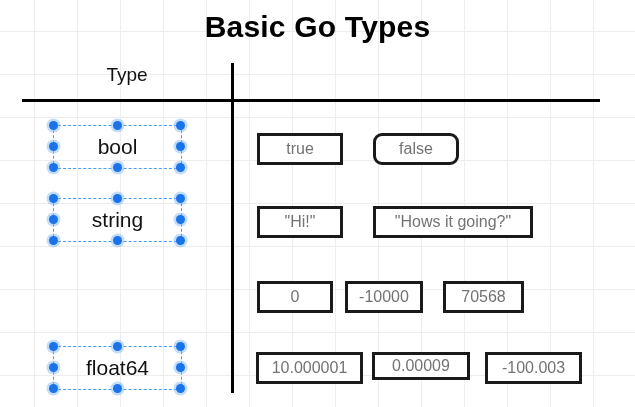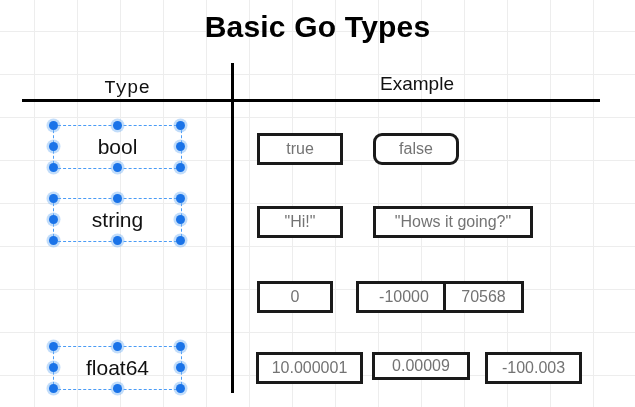--- a/index.html
+++ b/index.html
@@ -38,21 +38,21 @@
     letter-spacing: 0.2px;
   }
 
   
   .col-header {
     position: absolute;
     font-size: 19px;
     color: #111111;
     text-align: center;
   }
-  #header-type    { left: 22px;  top: 77px; width: 210px; font-family: Liberation Mono, monospace; }
+  #header-type    { left: 22px;  top: 64px; width: 210px; }
   #header-example { left: 234px; top: 73px; width: 366px; }
 
   
   #rule-horizontal {
     position: absolute;
     left: 22px;
     top: 99px;
     width: 578px;
     height: 3px;
     background: #000000;
@@ -117,21 +117,20 @@
   }
 </style>
 </head>
 <body>
 
 <div id="canvas">
 
   <div id="title">Basic Go Types</div>
 
   <div class="col-header" id="header-type">Type</div>
-  <div class="col-header" id="header-example">Example</div>
 
   <div id="rule-horizontal"></div>
   <div id="rule-vertical"></div>
 
   <div class="type-cell" style="left:53px; top:125px; width:129px; height:44px;">
     <span class="type-label">bool</span>
     <span class="handle h-tl"></span>
     <span class="handle h-tc"></span>
     <span class="handle h-tr"></span>
     <span class="handle h-ml"></span>
@@ -151,21 +150,21 @@
     <span class="handle h-ml"></span>
     <span class="handle h-mr"></span>
     <span class="handle h-bl"></span>
     <span class="handle h-bc"></span>
     <span class="handle h-br"></span>
   </div>
   <div class="example-box" style="left:257px; top:206px; width:86px; height:32px;">"Hi!"</div>
   <div class="example-box" style="left:373px; top:206px; width:160px; height:32px;">"Hows it going?"</div>
 
   <div class="example-box" style="left:257px; top:281px; width:76px; height:32px;">0</div>
-  <div class="example-box" style="left:356px; top:281px; width:96px; height:32px;text-align:center;">-10000</div>
+  <div class="example-box" style="left:345px; top:281px; width:78px; height:32px;text-align:center;">-10000</div>
   <div class="example-box" style="left:443px; top:281px; width:81px; height:32px;">70568</div>
 
   <div class="type-cell" style="left:53px; top:346px; width:129px; height:44px;">
     <span class="type-label">float64</span>
     <span class="handle h-tl"></span>
     <span class="handle h-tc"></span>
     <span class="handle h-tr"></span>
     <span class="handle h-ml"></span>
     <span class="handle h-mr"></span>
     <span class="handle h-bl"></span>

